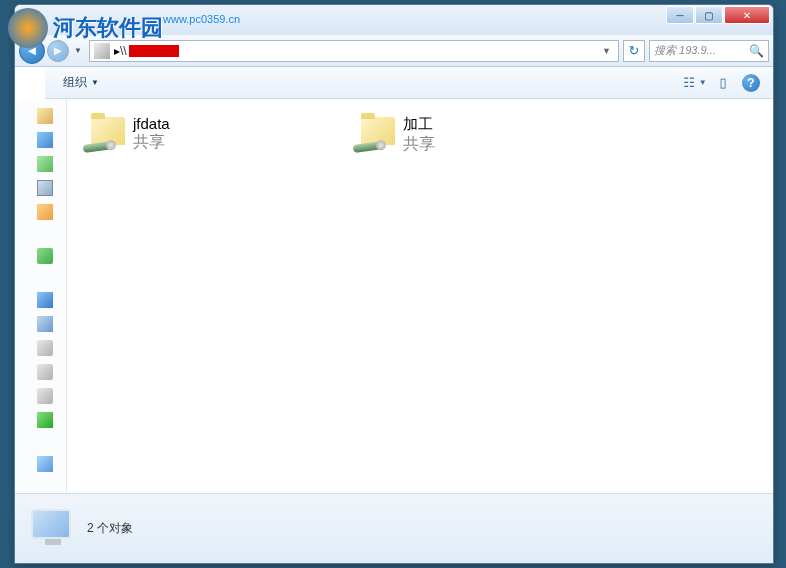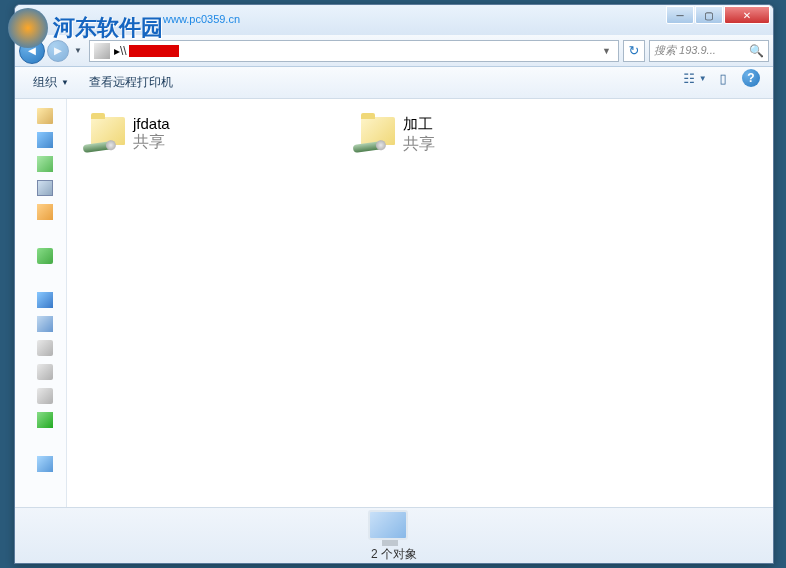--- a/index.html
+++ b/index.html
@@ -27,21 +27,21 @@
 .addr-icon { width: 16px; height: 16px; background: linear-gradient(135deg, #eee, #aaa); margin-right: 4px; }
 .addr-text { flex: 1; display: flex; align-items: center; }
 .addr-network { color: #333; }
 .addr-redacted { display: inline-block; width: 50px; height: 12px; background: #d00; margin-left: 2px; }
 .addr-dd { font-size: 9px; color: #666; cursor: pointer; padding: 0 3px; }
 .refresh-btn { width: 22px; height: 22px; border: 1px solid #a8b8c8; background: #fff; display: flex; align-items: center; justify-content: center; color: #2878c0; font-size: 13px; cursor: pointer; margin-right: 4px; }
 .search-box { width: 120px; height: 22px; background: #fff; border: 1px solid #a8b8c8; display: flex; align-items: center; padding: 0 4px; }
 .search-input { flex: 1; font-size: 11px; color: #888; font-style: italic; }
 .search-icon { color: #2878c0; font-size: 12px; cursor: pointer; }
 
-.toolbar { height: 32px; background: linear-gradient(to bottom, #f8fbfe, #e8f0f9); border-bottom: 1px solid #d0dce8; display: flex; padding: 0 8px; font-size: 12px; }
+.toolbar { height: 32px; background: linear-gradient(to bottom, #f8fbfe, #e8f0f9); border-bottom: 1px solid #d0dce8; display: flex; align-items: center; padding: 0 8px; font-size: 12px; margin-left: 30px; }
 .tool-item { padding: 4px 10px; color: #1a3a5a; cursor: pointer; display: flex; align-items: center; }
 .tool-dd { font-size: 8px; margin-left: 4px; }
 .tool-spacer { flex: 1; }
 .tool-icon-btn { width: 28px; height: 22px; display: flex; align-items: center; justify-content: center; color: #3a6a9a; cursor: pointer; font-size: 13px; }
 .help-icon { width: 18px; height: 18px; border-radius: 50%; background: radial-gradient(circle at 30% 30%, #6ab0e8, #2878c0); color: #fff; display: flex; align-items: center; justify-content: center; font-size: 12px; font-weight: bold; }
 
 .main-area { flex: 1; display: flex; background: #fff; overflow: hidden; }
 
 .sidebar { width: 52px; background: #fafcfe; border-right: 1px solid #e0e8f0; padding: 6px 0; overflow: hidden; }
 .side-item { width: 100%; height: 22px; display: flex; align-items: center; padding-left: 22px; margin-bottom: 2px; cursor: pointer; }
@@ -63,21 +63,21 @@
 .folder-item { display: flex; align-items: flex-start; width: 230px; cursor: pointer; padding: 4px; }
 .share-folder-icon { width: 42px; height: 40px; position: relative; margin-right: 8px; }
 .sf-folder { position: absolute; top: 2px; right: 0; width: 34px; height: 28px; background: linear-gradient(135deg, #fef4c8, #f0d878); border-radius: 2px 2px 1px 1px; }
 .sf-folder::before { content: ''; position: absolute; top: -4px; left: 0; width: 14px; height: 6px; background: #f0d878; border-radius: 2px 2px 0 0; }
 .sf-pipe { position: absolute; bottom: 4px; left: 0; width: 30px; height: 8px; background: linear-gradient(to bottom, #b0d0b0, #508050); border-radius: 4px; transform: rotate(-8deg); }
 .sf-pipe::after { content: ''; position: absolute; right: -3px; top: -1px; width: 10px; height: 10px; background: radial-gradient(circle, #e8e8e8, #a0a0a0); border-radius: 50%; }
 .folder-info { display: flex; flex-direction: column; }
 .folder-name { font-size: 15px; color: #000; }
 .folder-sub { font-size: 16px; color: #888; }
 
-.statusbar { height: 56px; background: linear-gradient(to bottom, #f0f5fb, #e2ecf7); border-top: 1px solid #d0dce8; display: flex; align-items: center; padding: 0 12px; flex-direction: column; }
+.statusbar { height: 70px; background: linear-gradient(to bottom, #f0f5fb, #e2ecf7); border-top: 1px solid #d0dce8; display: flex; align-items: center; padding: 0 12px; }
 .status-icon { width: 48px; height: 44px; margin-right: 12px; position: relative; }
 .status-monitor { position: absolute; top: 2px; left: 4px; width: 40px; height: 30px; background: linear-gradient(135deg, #c8e0f8, #88b8e8); border: 2px solid #e0e8f0; border-radius: 3px; }
 .status-monitor::after { content: ''; position: absolute; bottom: -8px; left: 12px; width: 16px; height: 6px; background: #c0c8d0; }
 .status-text { font-size: 12px; color: #333; }
 </style>
 </head>
 <body>
 
 <div class="watermark">
   <div class="watermark-logo"></div>
@@ -113,23 +113,20 @@
       <span class="search-input">搜索 193.9...</span>
       <span class="search-icon">🔍</span>
     </div>
   </div>
 
   <div class="toolbar">
     <div class="tool-item">
       <span>组织</span>
       <span class="tool-dd">▼</span>
     </div>
-    <div class="tool-item">
-      <span>查看远程打印机</span>
-    </div>
     <div class="tool-spacer"></div>
     <div class="tool-icon-btn">☷<span class="tool-dd">▼</span></div>
     <div class="tool-icon-btn">▯</div>
     <div class="tool-icon-btn">
         <div class="help-icon">?</div>
       </div>
   </div>
 
   <div class="main-area">
     <div class="sidebar">

